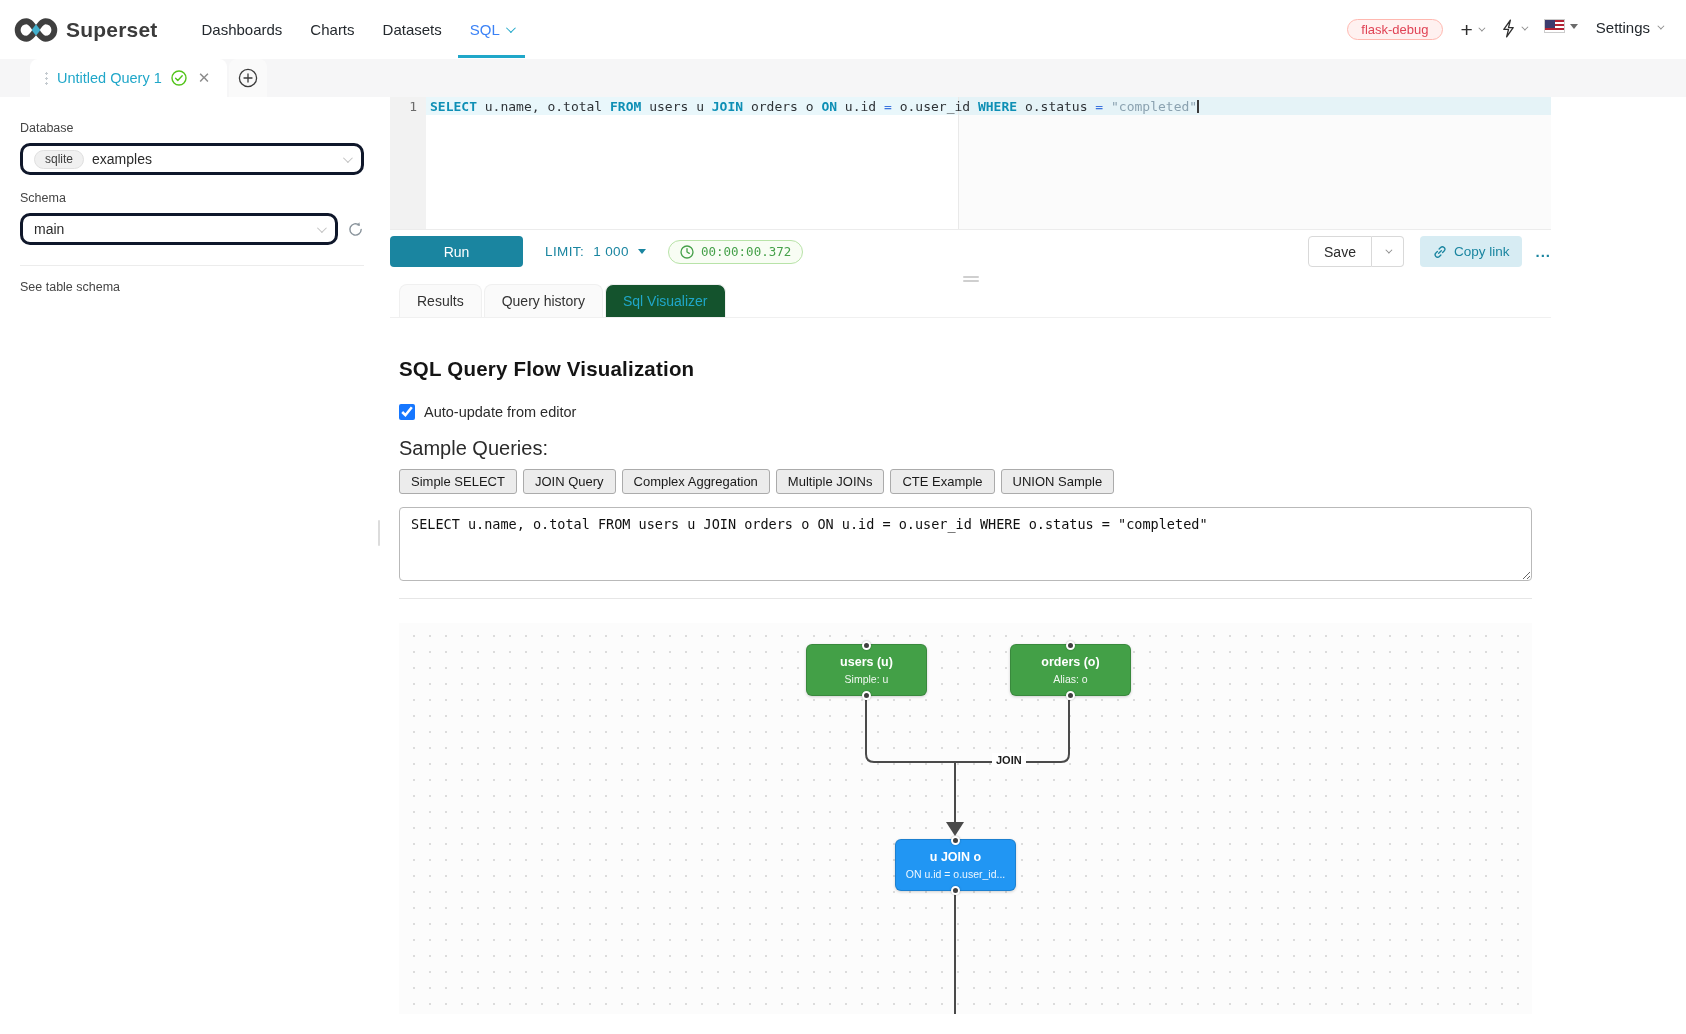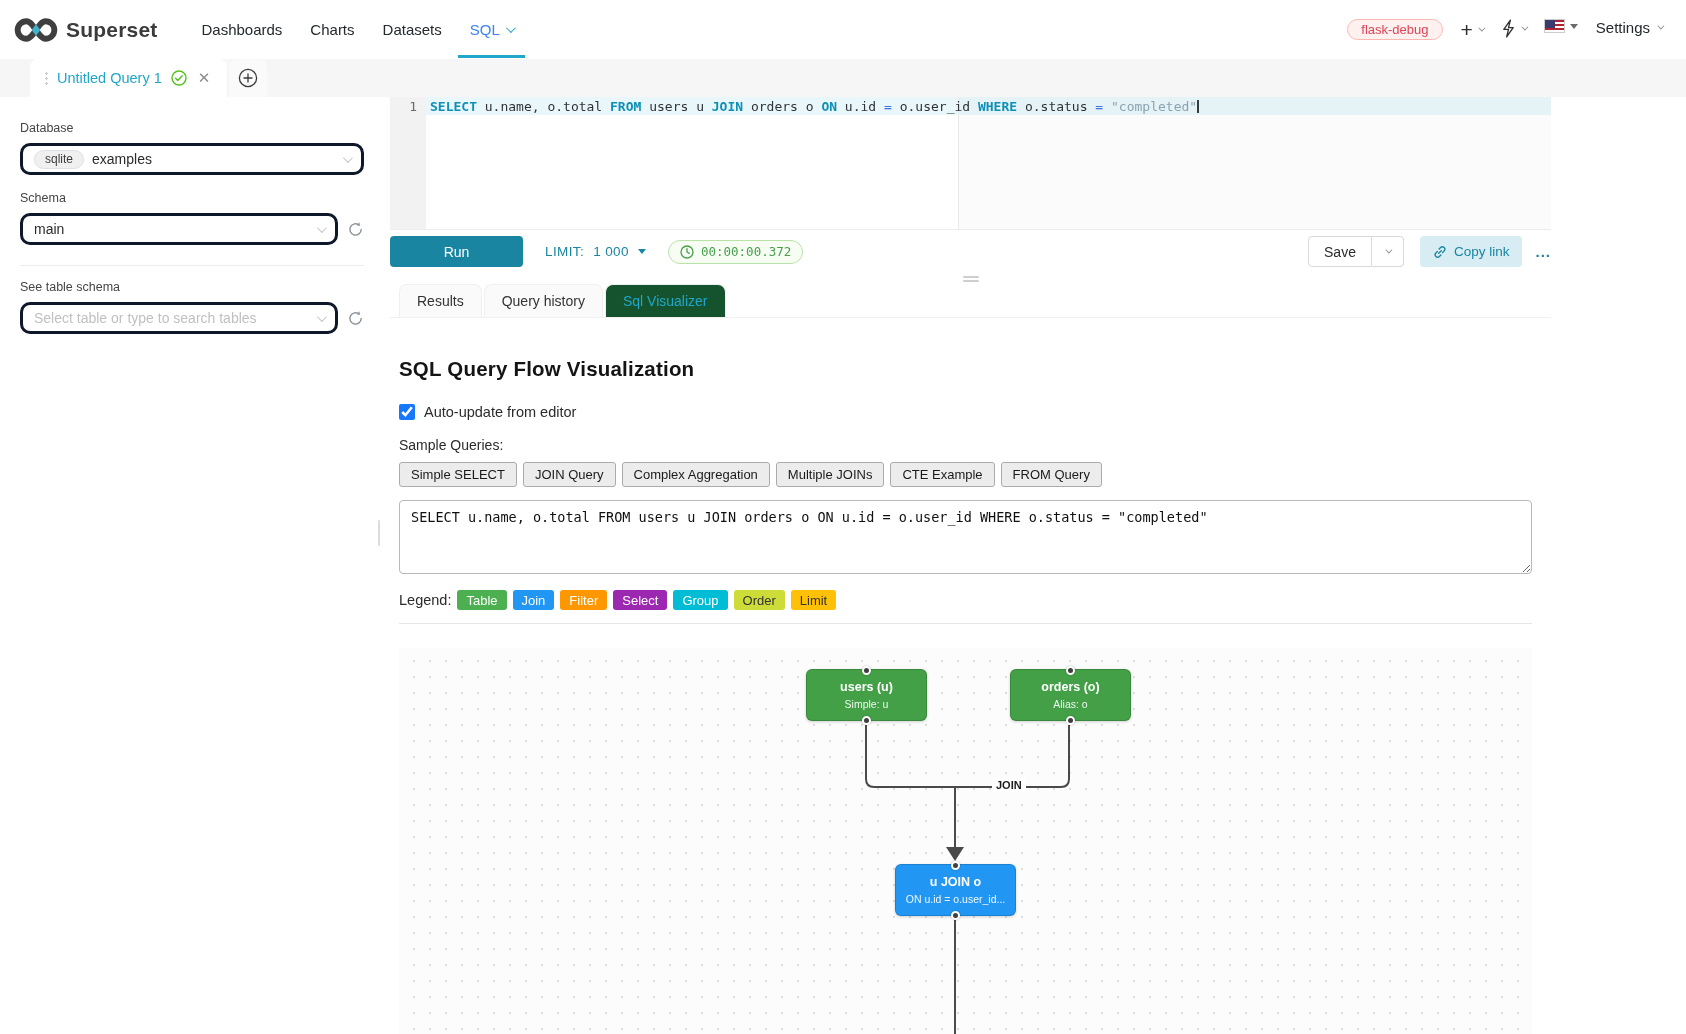--- a/index.html
+++ b/index.html
@@ -123,21 +123,21 @@
     border-bottom:none; border-radius:8px 8px 0 0; display:flex; align-items:center;
     font-size:14px; color:#333; cursor:pointer; }
   .rtab.active { background:#14532d; color:#20a7c9; }
 
   
   .viz { padding:39px 28px 0 9px; }
   .viz h2 { font-size:20.5px; color:#141414; letter-spacing:.2px; }
   .autoupdate { margin-top:23px; display:flex; align-items:center; gap:9px;
     font-size:14.5px; color:#2b2b2b; }
   .autoupdate input { width:16px; height:16px; accent-color:#1677ff; }
-  .samples-label { margin-top:17px; font-size:14px; color:#2b2b2b; }
+  .samples-label { margin-top:17px; font-size:20px; color:#2b2b2b; }
   .sample-row { margin-top:9px; display:flex; gap:6px; }
   .sample-btn { font-size:13px; font-family:inherit; padding:4px 11px;
     background:#ececec; border:1px solid #ababab; border-radius:3px; color:#1a1a1a;
     cursor:pointer; }
   .sql-textarea { margin-top:13px; width:1133px; height:74px; resize:both;
     border:1px solid #b9b9b9; border-radius:4px; padding:8px 11px;
     font-family:"DejaVu Sans Mono", monospace; font-size:13.5px; color:#101010; }
   .legend-row { margin-top:12px; display:flex; align-items:center; gap:6px;
     font-size:14.5px; color:#2b2b2b; }
   .legend-badge { font-size:13px; padding:2.5px 9px; border-radius:3px; }
@@ -248,30 +248,20 @@
       </div>
       <svg class="refresh-ico" width="17" height="17" viewBox="0 0 18 18">
         <path d="M15 9 a6 6 0 1 1 -2.1-4.6" fill="none" stroke="#8a949c" stroke-width="1.5" stroke-linecap="round"></path>
         <path d="M13.2 1.4 l0.2 3.4 -3.3-0.4 z" fill="#8a949c"></path>
       </svg>
     </div>
 
     <div class="side-divider"></div>
 
     <div class="side-label">See table schema</div>
-    <div class="side-row">
-      <div class="select-box">
-        <span class="val placeholder">Select table or type to search tables</span>
-        <span class="chev"></span>
-      </div>
-      <svg class="refresh-ico" width="17" height="17" viewBox="0 0 18 18">
-        <path d="M15 9 a6 6 0 1 1 -2.1-4.6" fill="none" stroke="#8a949c" stroke-width="1.5" stroke-linecap="round"></path>
-        <path d="M13.2 1.4 l0.2 3.4 -3.3-0.4 z" fill="#8a949c"></path>
-      </svg>
-    </div>
     <div class="v-resizer"></div>
   </div>
 
   <div class="main">
 
     <div class="editor">
       <div class="gutter">
         <span>1</span>
       </div>
       <div class="code-area">
@@ -337,35 +327,25 @@
         <span>Auto-update from editor</span>
       </label>
 
       <div class="samples-label">Sample Queries:</div>
       <div class="sample-row">
         <button class="sample-btn">Simple SELECT</button>
         <button class="sample-btn">JOIN Query</button>
         <button class="sample-btn">Complex Aggregation</button>
         <button class="sample-btn">Multiple JOINs</button>
         <button class="sample-btn">CTE Example</button>
-        <button class="sample-btn">FROM Query</button>
+        <button class="sample-btn">UNION Sample</button>
       </div>
 
       <textarea class="sql-textarea" spellcheck="false" style="">SELECT u.name, o.total FROM users u JOIN orders o ON u.id = o.user_id WHERE o.status = "completed"</textarea>
 
-      <div class="legend-row">
-        <span>Legend:</span>
-        <span class="legend-badge" style="background:#4caf50;color:#fff">Table</span>
-        <span class="legend-badge" style="background:#2196f3;color:#fff">Join</span>
-        <span class="legend-badge" style="background:#ff9800;color:#fff">Filter</span>
-        <span class="legend-badge" style="background:#9c27b0;color:#fff">Select</span>
-        <span class="legend-badge" style="background:#00bcd4;color:#fff">Group</span>
-        <span class="legend-badge" style="background:#cddc39;color:#333">Order</span>
-        <span class="legend-badge" style="background:#ffc107;color:#333">Limit</span>
-      </div>
 
       <hr>
 
       
       <div class="canvas">
         <svg class="edge-svg" width="1133" height="391">
           <path d="M467 77 L467 131 Q467 139 475 139 L556 139" fill="none" stroke="#4a4a4a" stroke-width="2"></path>
           <path d="M670 77 L670 131 Q670 139 662 139 L556 139" fill="none" stroke="#4a4a4a" stroke-width="2"></path>
           <path d="M556 139 L556 199" fill="none" stroke="#4a4a4a" stroke-width="2"></path>
           <polygon points="547,199 565,199 556,213" fill="#4a4a4a"></polygon>

